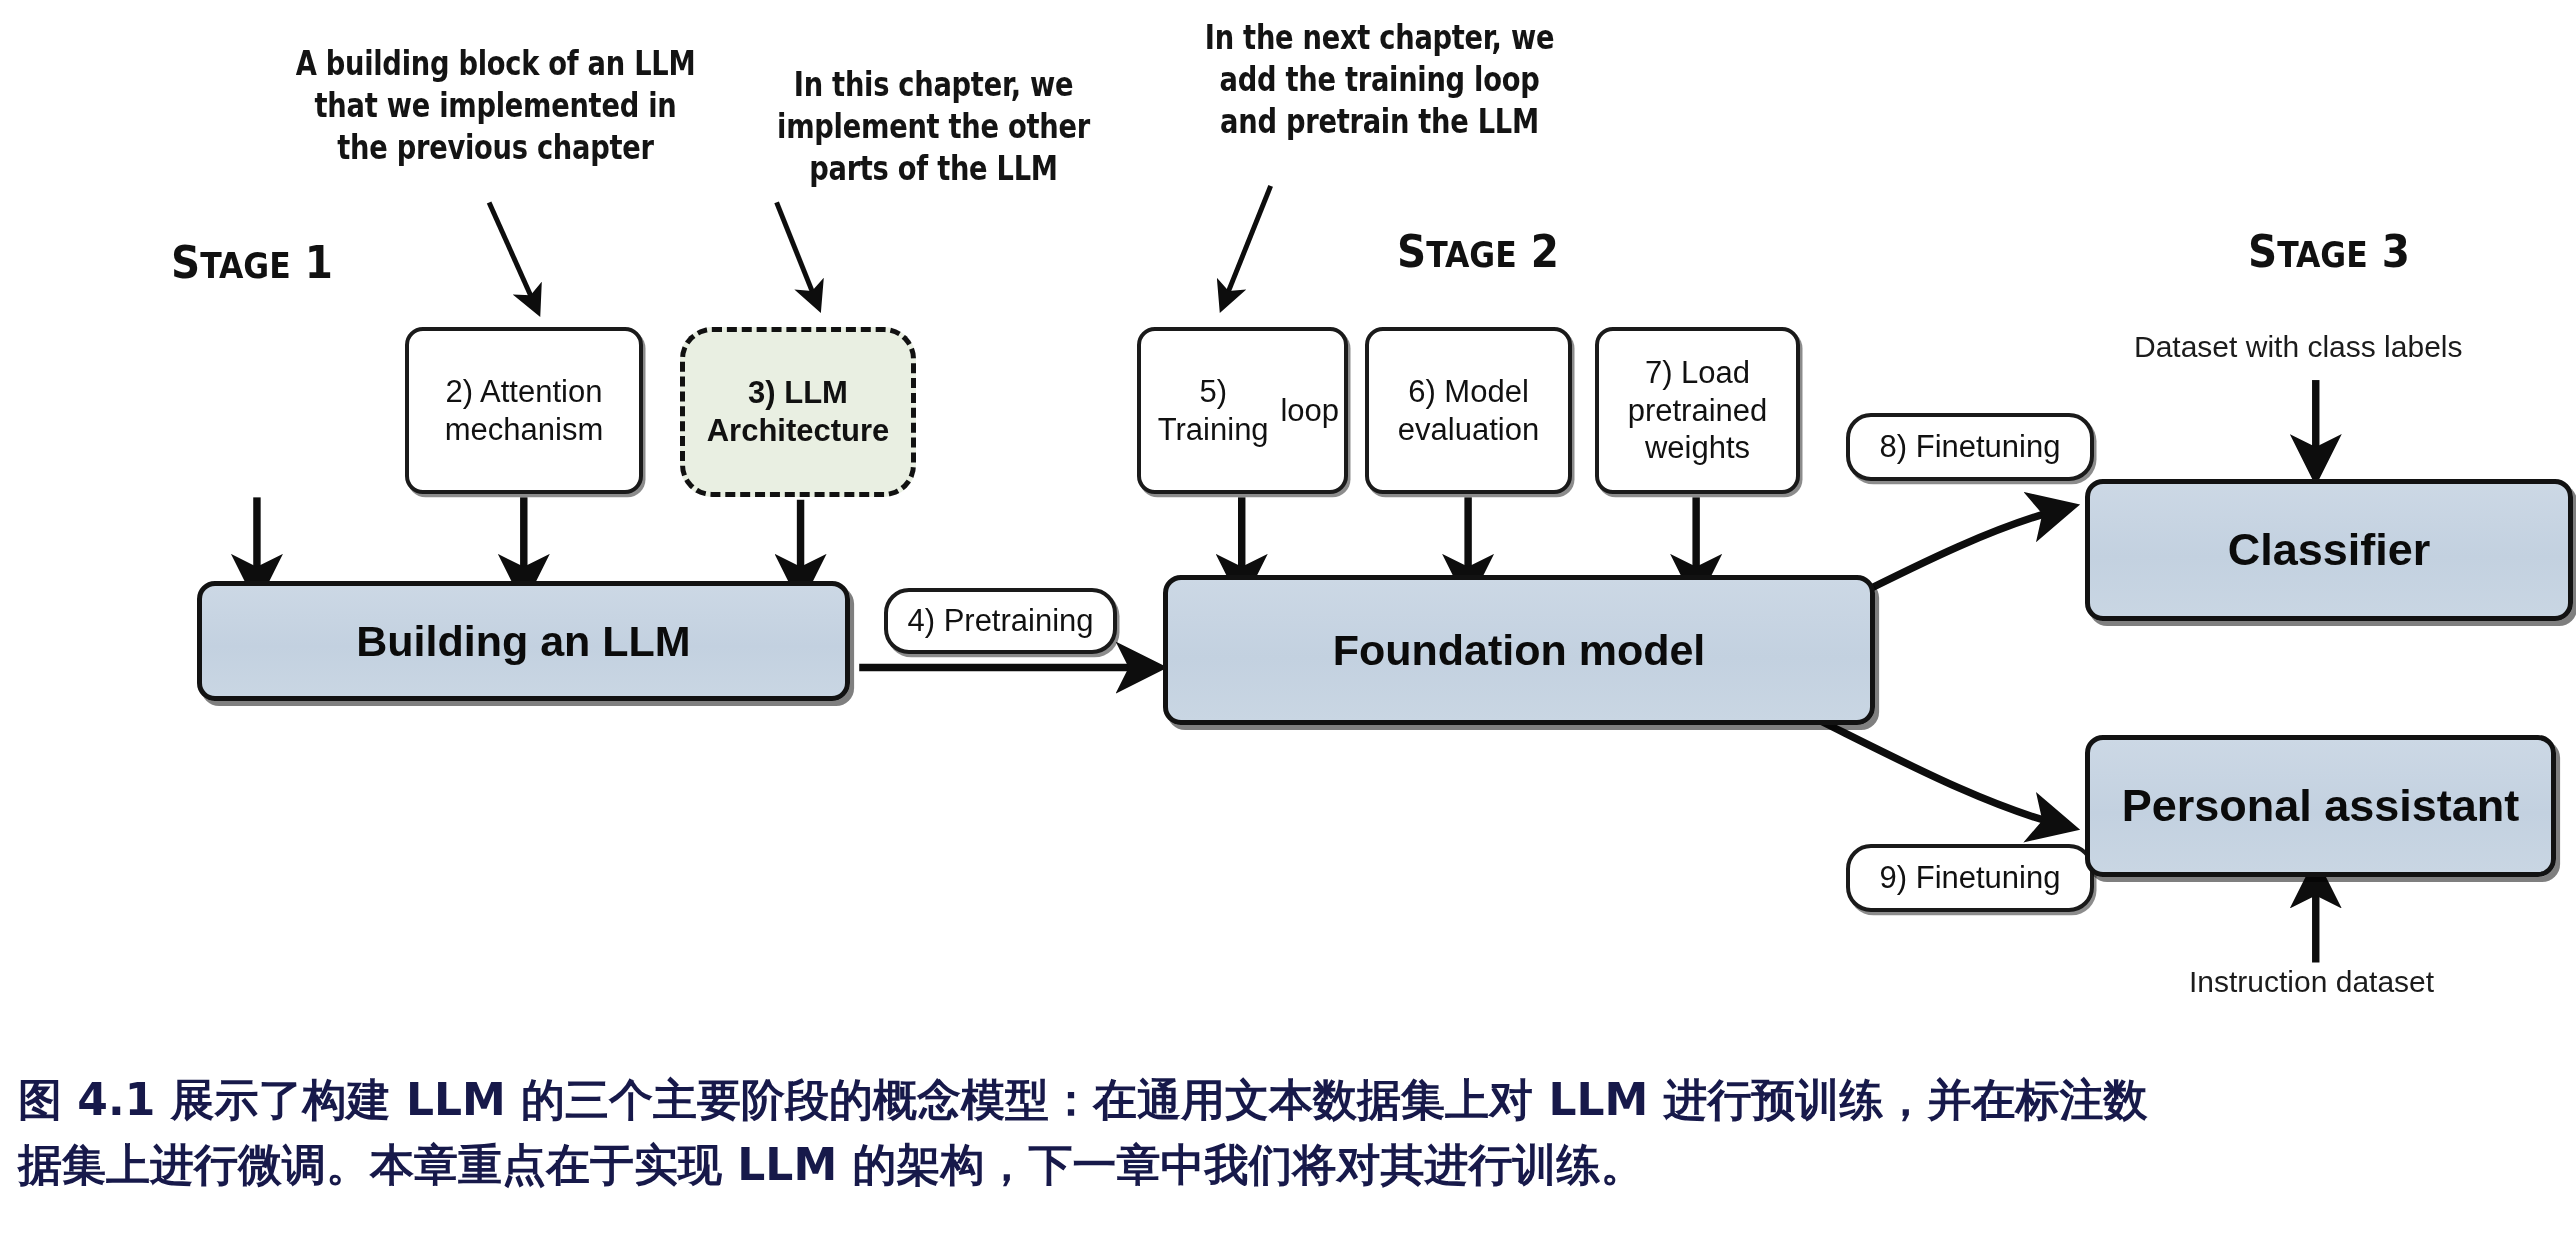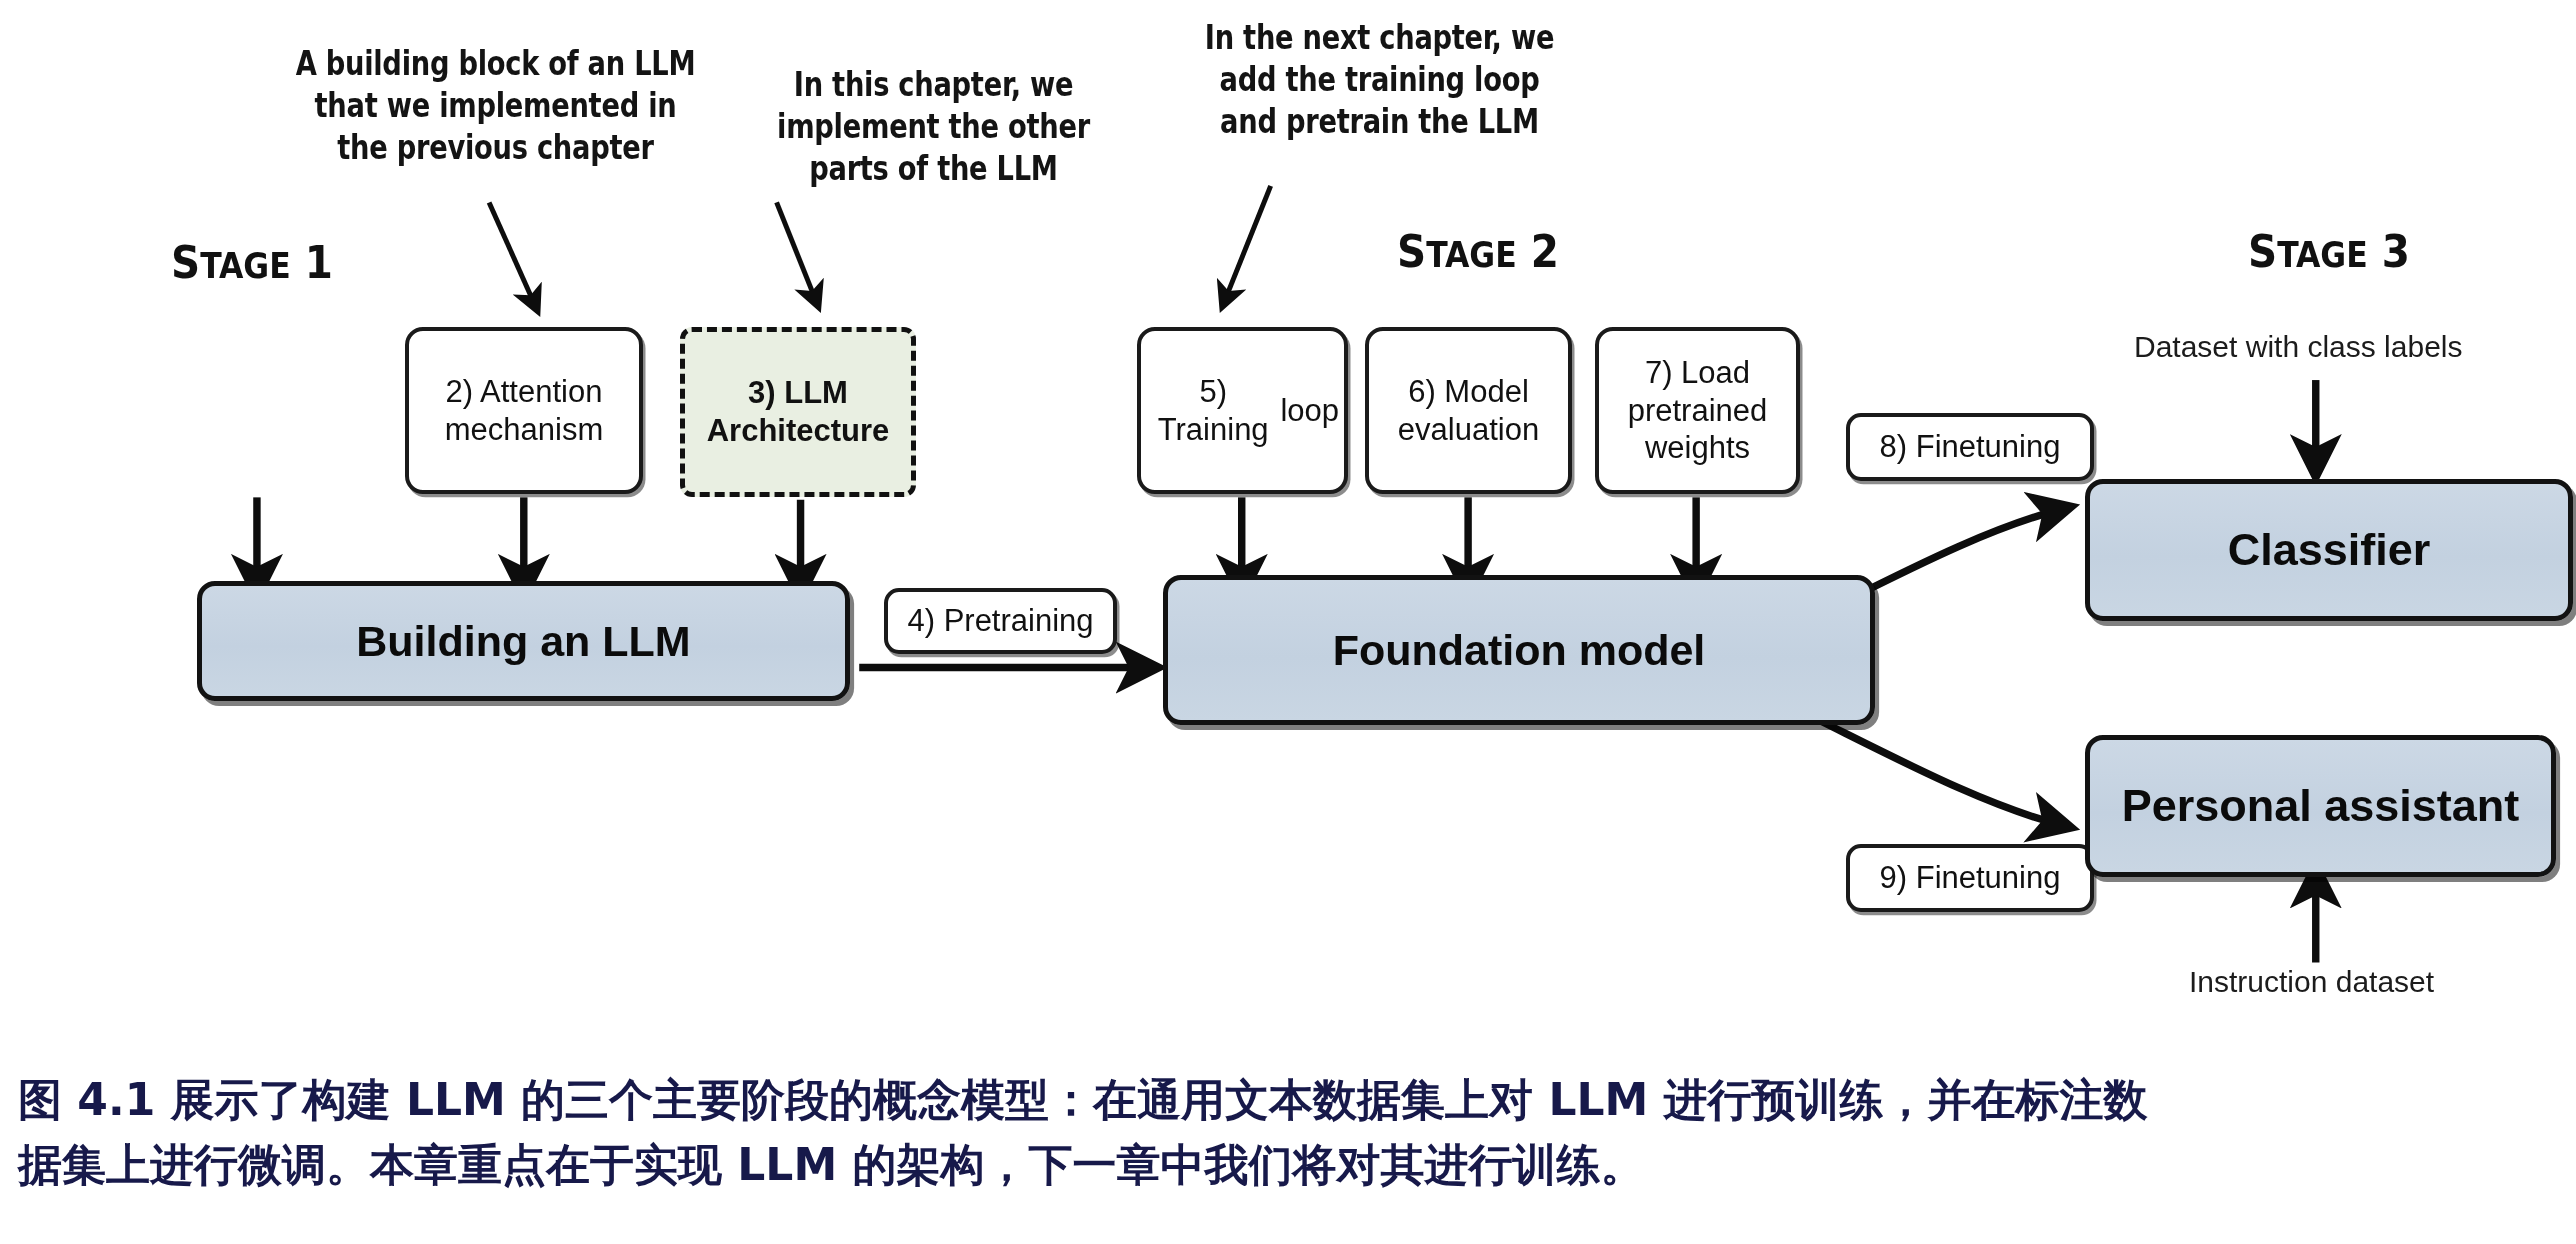--- a/index.html
+++ b/index.html
@@ -49,28 +49,28 @@
     line-height:1.22;
     color:#111111;
     box-shadow:2.5px 3.3px 0 rgba(0,0,0,0.45);
     padding:3.3px 5px;
   }
   .node.dashed{
     border:5.8px dashed #111111;
     background:#e9efe2;
     font-weight:bold;
     box-shadow:none;
-    border-radius:12px;
+    border-radius:32px;
   }
 
   
   .pill{
     box-sizing:border-box;
     border:4.1px solid #1a1a1a;
-    border-radius:15px;
+    border-radius:25px;
     background:#ffffff;
     display:flex;align-items:center;justify-content:center;
     font-size:31px;
     color:#111111;
     box-shadow:2.5px 3.3px 0 rgba(0,0,0,0.45);
     white-space:nowrap;
     padding:0 23px;
   }
 
   

